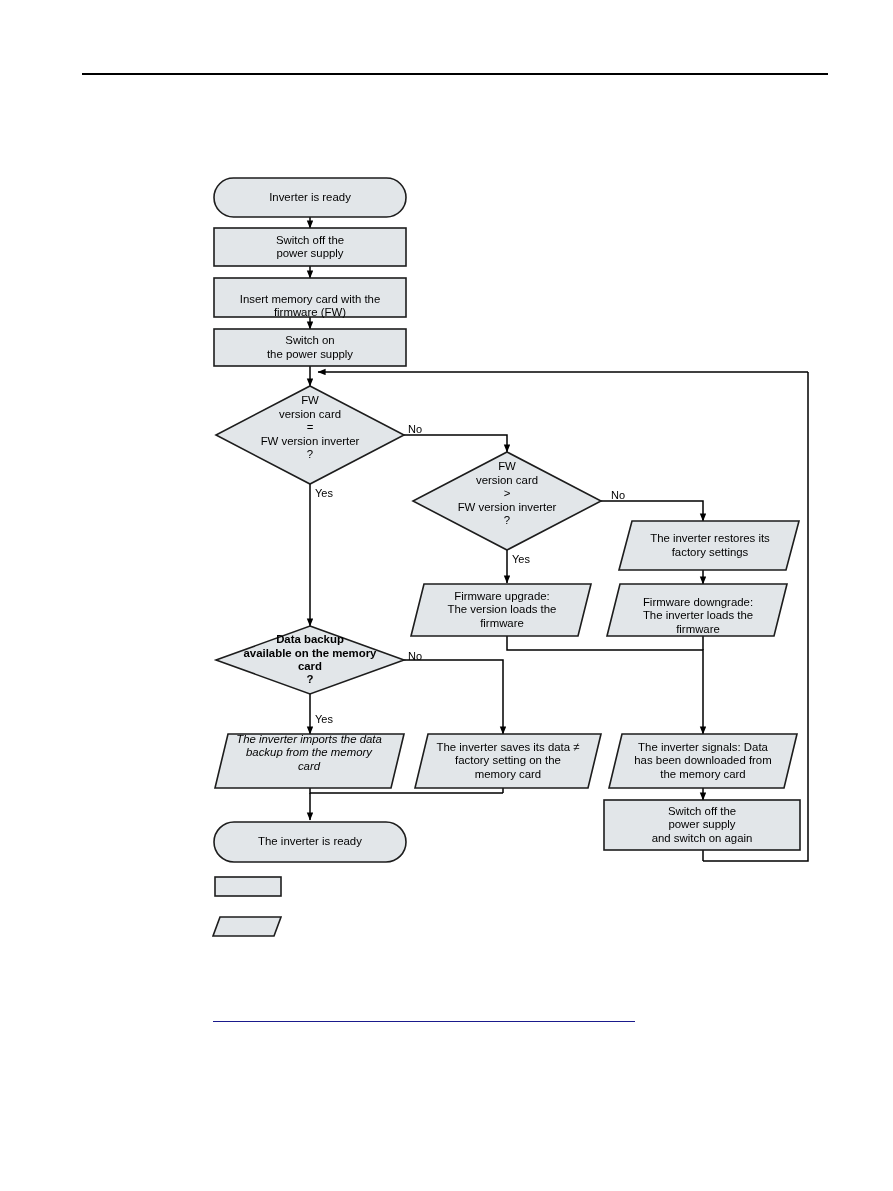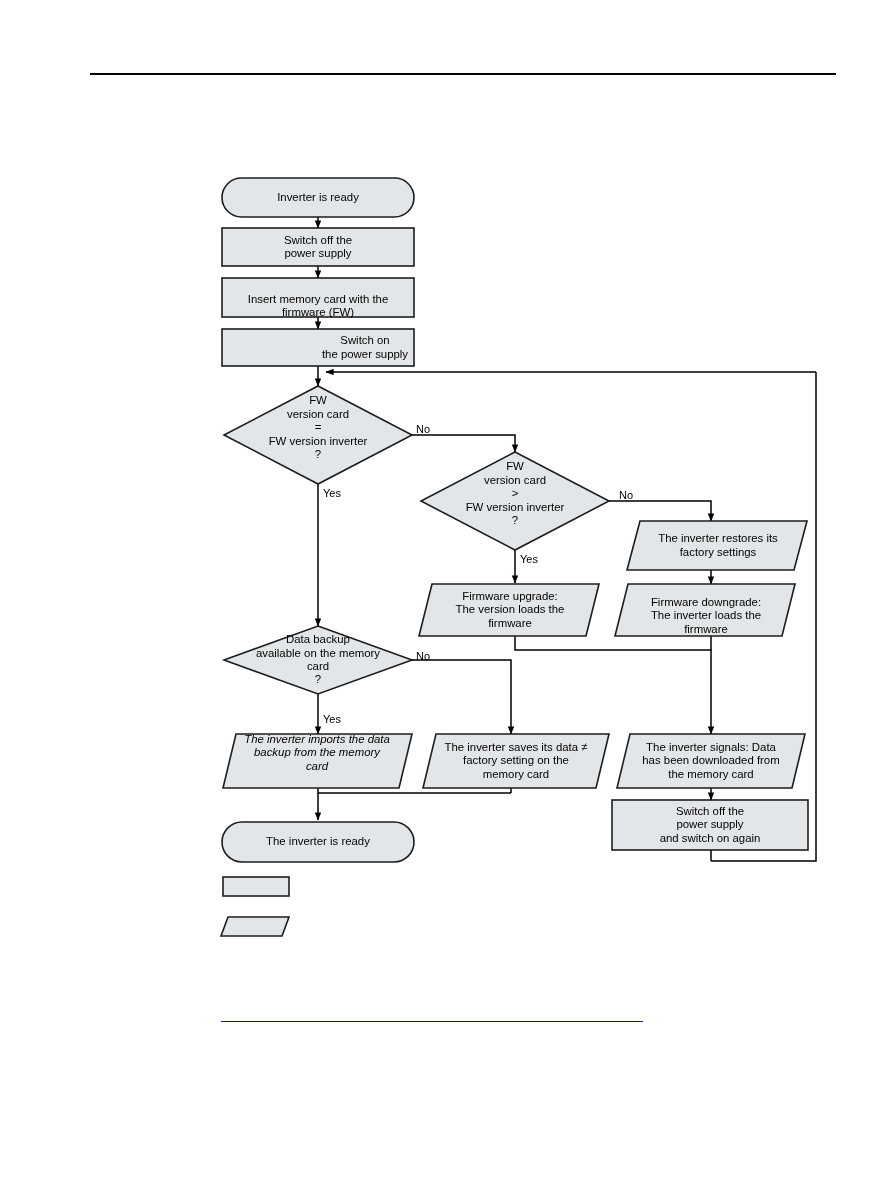--- a/index.html
+++ b/index.html
@@ -10,21 +10,20 @@
   body {
     width: 893px;
     height: 1191px;
     position: relative;
     font-family: "Liberation Sans", sans-serif;
     overflow: hidden;
   }
   #page {
     position: absolute;
     inset: 0;
-    margin-left: 8px;
   }
   .hrule {
     position: absolute;
     left: 82px;
     top: 73px;
     width: 746px;
     height: 0;
     border-top: 2px solid #000000;
   }
   .linkline {
@@ -131,21 +130,21 @@
       <rect x="215" y="877" width="66" height="19"></rect>
       <polygon points="220,917 281,917 274,936 213,936"></polygon>
     </g>
   </svg>
 
   <div class="lbl" style="left:214px;top:178px;width:192px;height:39px;">Inverter is ready</div>
   <div class="lbl" style="left:214px;top:228px;width:192px;height:38px;">Switch off the
 power supply</div>
   <div class="lbl" style="left:214px;top:278px;width:192px;height:56px;">Insert memory card with the
 firmware (FW)</div>
-  <div class="lbl" style="left:214px;top:329px;width:192px;height:37px;padding-left:47px;">Switch on
+  <div class="lbl" style="left:214px;top:329px;width:192px;height:37px;">Switch on
 the power supply</div>
 
   <div class="lbl" style="left:214px;top:390px;width:192px;height:76px;">FW
 version card
 =
 FW version inverter
 ?</div>
   <div class="lbl" style="left:411px;top:456px;width:192px;height:76px;">FW
 version card
 &gt;
@@ -154,21 +153,21 @@
 
   <div class="lbl" style="left:622px;top:523px;width:176px;height:45px;">The inverter restores its
 factory settings</div>
   <div class="lbl" style="left:414px;top:586px;width:176px;height:48px;">Firmware upgrade:
 The version loads the
 firmware</div>
   <div class="lbl" style="left:610px;top:586px;width:176px;height:60px;">Firmware downgrade:
 The inverter loads the
 firmware</div>
 
-  <div class="lbl" style="left:214px;top:631px;width:192px;height:58px;">Data backup
+  <div class="lbl" style="left:214px;top:631px;width:192px;height:58px;font-weight:bold;">Data backup
 available on the memory
 card
 ?</div>
 
   <div class="lbl" style="left:217px;top:736px;width:184px;height:34px;font-style:italic;">The inverter imports the data
 backup from the memory
 card</div>
   <div class="lbl" style="left:417px;top:736px;width:182px;height:50px;">The inverter saves its data ≠
 factory setting on the
 memory card</div>

